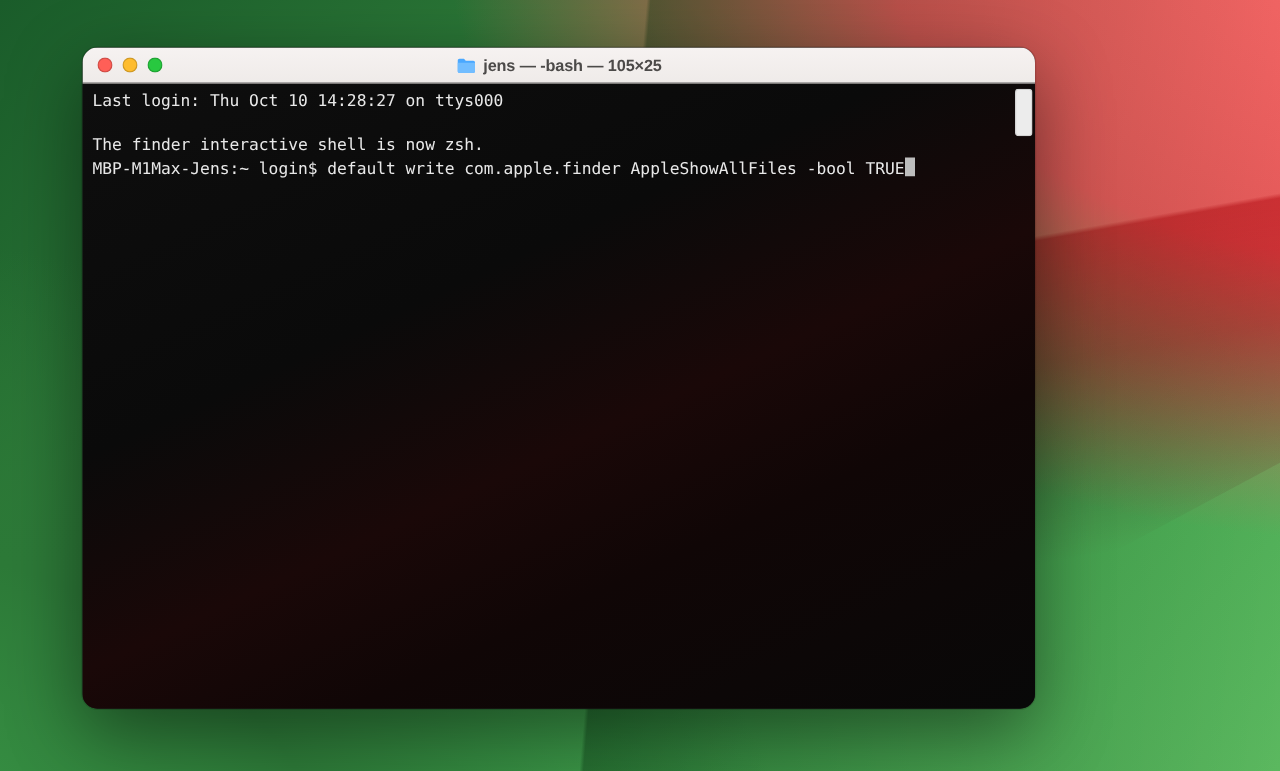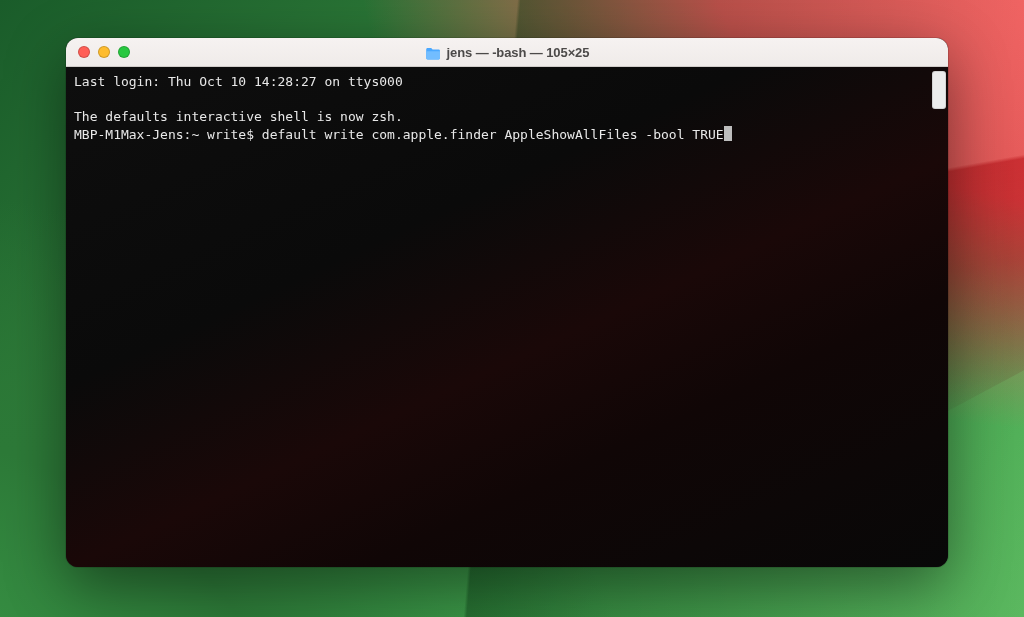--- a/index.html
+++ b/index.html
@@ -28,21 +28,21 @@
       content:"";
       position:absolute;
       inset:0;
       background: linear-gradient(95deg, transparent 0%, transparent 48%, rgba(0,40,10,0.35) 48.3%, rgba(0,40,10,0.25) 60%, transparent 100%);
     }
 
     .window {
       position: absolute;
       left: 66px;
       top: 38px;
-      width: 882px;
+      width: 762px;
       height: 529px;
       border-radius: 12px;
       box-shadow: 0 18px 60px rgba(0,0,0,0.45), 0 0 0 1px rgba(0,0,0,0.12);
       overflow: hidden;
       display: flex;
       flex-direction: column;
       background: #1a1a1a;
     }
 
     .titlebar {
@@ -154,19 +154,19 @@
         </svg>
       </span>
       <span class="title-text">jens — -bash — 105×25</span>
     </div>
   </div>
 
   <div class="terminal">
     <div class="terminal-inner">
       <div class="term-line">Last login: Thu Oct 10 14:28:27 on ttys000</div>
       <div class="term-line"> </div>
-      <div class="term-line">The defaults interactive shell is now zsh.</div>
-      <div class="term-line"><span>MBP-M1Max-Jens:~ write$ </span><span>default write com.apple.finder AppleShowAllFiles -bool TRUE</span><span class="cursor-block"></span></div>
+      <div class="term-line">The finder interactive shell is now zsh.</div>
+      <div class="term-line"><span>MBP-M1Max-Jens:~ login$ </span><span>default write com.apple.finder AppleShowAllFiles -bool TRUE</span><span class="cursor-block"></span></div>
     </div>
     <div class="scrollbar"></div>
   </div>
 
 </div>
 
 </body></html>

